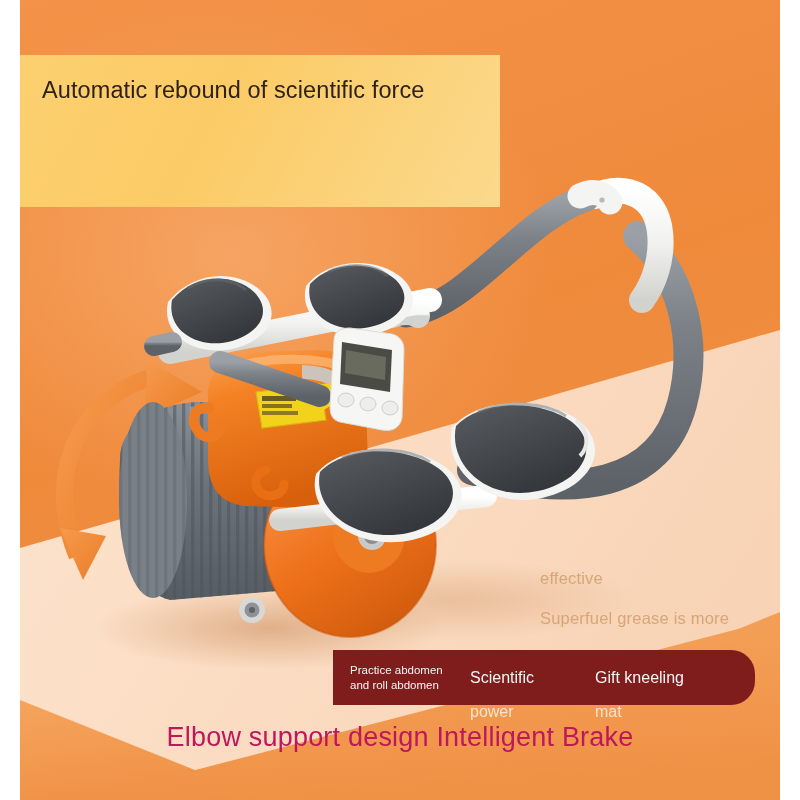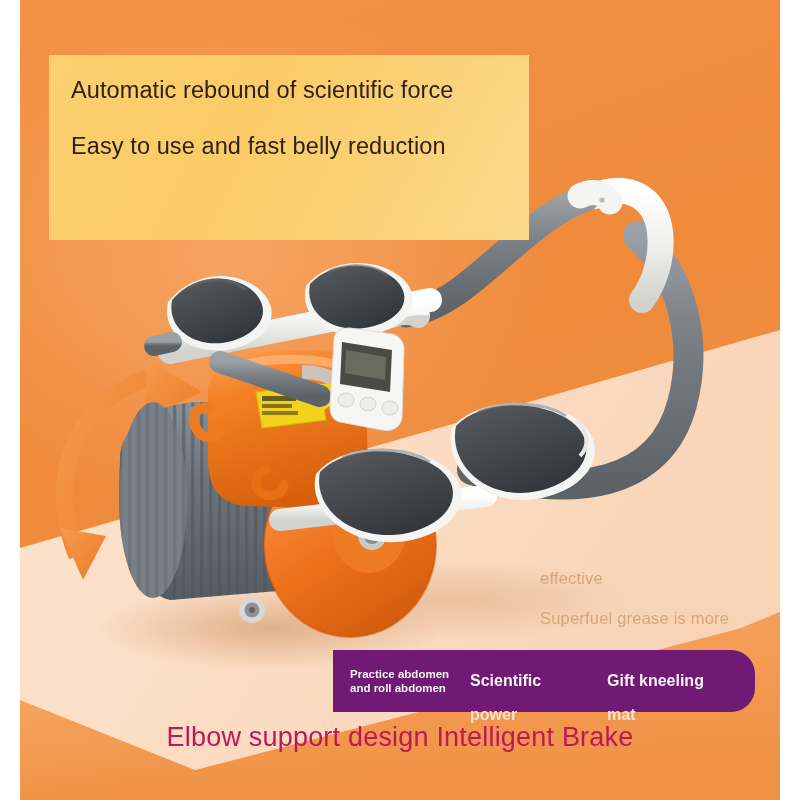--- a/index.html
+++ b/index.html
@@ -25,59 +25,58 @@
     position:absolute; left:20px; top:0; width:760px; height:800px;
     overflow:hidden;
   }
   .bg-band svg { display:block; }
 
   .edge-left  { position:absolute; left:0;   top:0; width:20px; height:800px; background:#fff; z-index:60; }
   .edge-right { position:absolute; right:0;  top:0; width:20px; height:800px; background:#fff; z-index:60; }
 
   
   .headline-card {
-    position:absolute; left:20px; top:55px; width:480px; height:185px;
+    position:absolute; left:20px; top:55px; width:480px; height:152px;
     background:linear-gradient(118deg, #FCD070 0%, #FBCB66 40%, #FBD98C 100%);
     padding:20px 22px 0 22px;
     z-index:30;
-    margin-left:29px;
   }
   .headline-line-1 {
     font-size:23.5px; color:#2E2118; line-height:1.28; letter-spacing:.1px;
     max-width:400px;
   }
   .headline-line-2 {
     font-size:23.5px; color:#2E2118; line-height:1.28; letter-spacing:.1px;
     margin-top:26px;
   }
 
   
   .accent-text {
     position:absolute; left:540px; top:558px; width:250px;
     font-size:16.5px; line-height:2.45; color:#D7A678;
     z-index:30; letter-spacing:.2px;
   }
 
   
   .pill {
-    position:absolute; left:333px; top:650px; width:422px; height:62px;
-    background:#701a75;
+    position:absolute; left:333px; top:650px; width:422px; height:55px;
+    background:#7f1d1d;
     border-radius:0 24px 24px 0;
     z-index:35;
-    display:flex; align-items:center;font-weight:bold;
+    display:flex; align-items:center;
   }
   .pill-item { position:relative; color:#F4F4F4; }
   .pill-item-0 {
     margin-left:17px; font-size:11.5px; line-height:1.22; width:110px;
   }
   .pill-item-1 {
     margin-left:10px; font-size:16px; width:125px;
   }
   .pill-item-2 {
-    margin-left:12px; font-size:16px; width:140px;
+    margin-left:0; font-size:16px; width:140px;
   }
   
   .pill-overflow {
     position:absolute; top:34px; left:0;
     font-size:16px; color:#F7E2CE;
   }
 
   
   .bottom-headline {
     position:absolute; left:0; top:722px; width:800px;
@@ -297,21 +296,20 @@
       <ellipse cx="348" cy="404" rx="8" ry="7" fill="#EDEDEA" stroke="#CFCFCA" stroke-width="1"></ellipse>
       <ellipse cx="370" cy="408" rx="8" ry="7" fill="#EDEDEA" stroke="#CFCFCA" stroke-width="1"></ellipse>
     </g>
 
     <path d="M134 346 L 152 342" stroke="url(#tubeGrey)" stroke-width="20" stroke-linecap="round" fill="none"></path>
   </svg>
   </div>
 
   <div class="headline-card">
     <div class="headline-line-1">Automatic rebound of scientific force</div>
-    <div class="headline-line-2">Easy to use and fast belly reduction</div>
   </div>
 
   <div class="accent-text">
     <div>effective</div>
     <div>Superfuel grease is more</div>
   </div>
 
   <div class="pill">
     <div class="pill-item pill-item-0">
       <span>Practice abdomen and roll abdomen</span>

